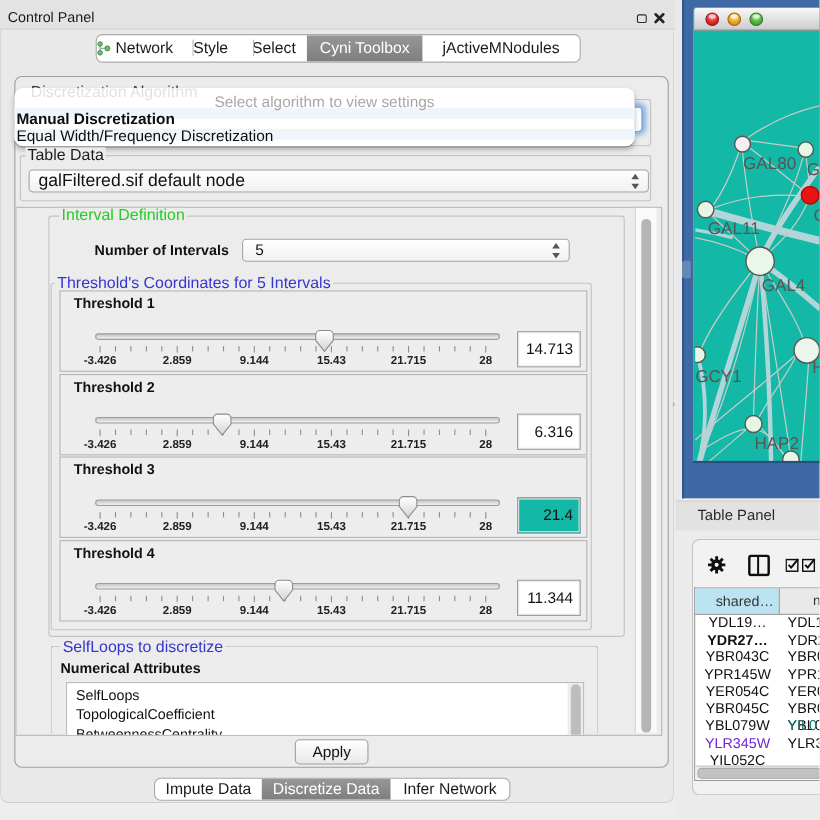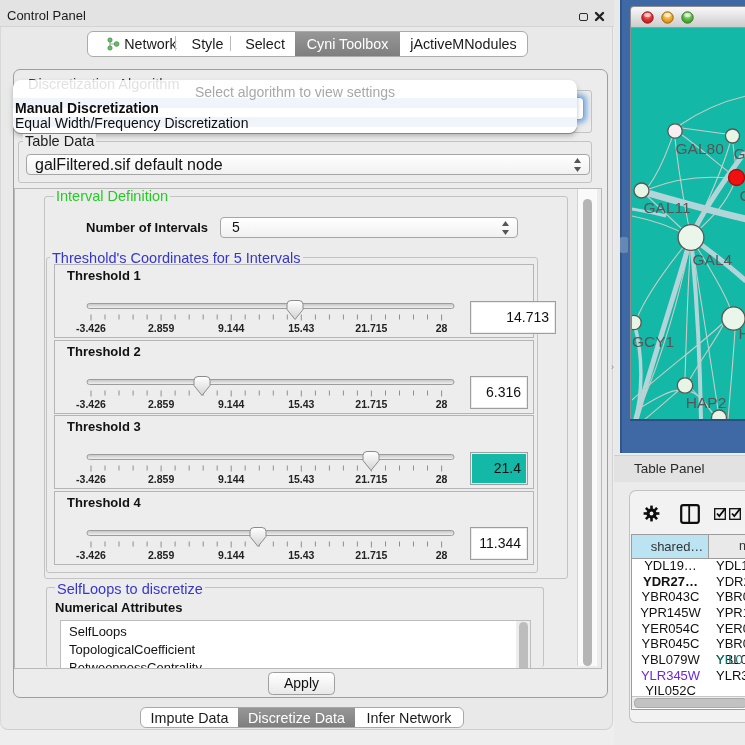--- a/index.html
+++ b/index.html
@@ -19,21 +19,21 @@
 
 <div class="abs" style="left:0;top:0;width:614px;height:26px;background:#e3e3e3;border-bottom:1px solid #d4d4d4;"></div>
 <div class="abs" style="left:7px;top:8px;font-size:13px;color:#1a1a1a;">Control Panel</div>
 <div class="abs" style="left:578.5px;top:12.5px;width:7.5px;height:6.5px;border:1.5px solid #2b2b2b;border-radius:2px;"></div>
 <svg class="abs" style="left:594px;top:11px;" width="11" height="11" viewBox="0 0 11 11">
   <path d="M2,2 L9,9 M9,2 L2,9" stroke="#222" stroke-width="2.4" stroke-linecap="round"></path>
 </svg>
 
 <div class="abs" style="left:87px;top:31px;width:439px;height:24px;background:#ffffff;
      border:1px solid #ababab;border-radius:6px;display:flex;font-size:14.3px;color:#1a1a1a;overflow:hidden;">
-  <div style="width:76px;display:flex;align-items:center;justify-content:center;padding-left:16px;">
+  <div style="width:76px;display:flex;align-items:center;">
     <svg width="13" height="14" viewBox="0 0 13 14" style="margin-right:4px;">
       <path d="M3,4 L3,10 M3,7 L9,7" stroke="#9aa" stroke-width="1.2" fill="none"></path>
       <circle cx="3" cy="3" r="2.1" fill="#6abf69" stroke="#3c8c3c" stroke-width="0.8"></circle>
       <circle cx="3" cy="11" r="2.1" fill="#6abf69" stroke="#3c8c3c" stroke-width="0.8"></circle>
       <circle cx="9.6" cy="7" r="2.3" fill="#6abf69" stroke="#3c8c3c" stroke-width="0.8"></circle>
     </svg>Network</div>
   <div style="width:55px;display:flex;align-items:center;justify-content:center;">Style</div>
   <div style="width:60px;display:flex;align-items:center;justify-content:center;">Select</div>
   <div style="width:105px;display:flex;align-items:center;justify-content:center;background:linear-gradient(#979797,#7e7e7e);color:#fff;">Cyni Toolbox</div>
   <div style="flex:1;display:flex;align-items:center;justify-content:center;">jActiveMNodules</div>
@@ -131,21 +131,21 @@
     <line x1="373.5" y1="50.5" x2="373.5" y2="55.5" stroke="#8f8f8f" stroke-width="1"></line>
     <line x1="387.6" y1="50.5" x2="387.6" y2="56.5" stroke="#8f8f8f" stroke-width="1"></line>
 <path d="M233.0,40.5 a4,4 0 0 1 4,-4 h8 a4,4 0 0 1 4,4 v5 l-8,10 l-8,-10 z" fill="url(#thm)" stroke="#8c8c8c" stroke-width="1"></path>
 </svg>
 <div class="abs bold" style="left:66.0px;top:322.2px;width:50px;text-align:center;font-size:10.5px;color:#222;">-3.426</div>
 <div class="abs bold" style="left:136.1px;top:322.2px;width:50px;text-align:center;font-size:10.5px;color:#222;">2.859</div>
 <div class="abs bold" style="left:206.2px;top:322.2px;width:50px;text-align:center;font-size:10.5px;color:#222;">9.144</div>
 <div class="abs bold" style="left:276.3px;top:322.2px;width:50px;text-align:center;font-size:10.5px;color:#222;">15.43</div>
 <div class="abs bold" style="left:346.4px;top:322.2px;width:50px;text-align:center;font-size:10.5px;color:#222;">21.715</div>
 <div class="abs bold" style="left:416.6px;top:322.2px;width:50px;text-align:center;font-size:10.5px;color:#222;">28</div>
-<div class="abs" style="left:470px;top:300.5px;width:56px;height:31px;background:#fff;border:1px solid #9e9e9e;box-shadow:inset 0 0 0 1px #ececec;font-size:14px;color:#111;text-align:right;line-height:31px;padding-left:28px;"><span style="padding-right:6px;">14.713</span></div>
+<div class="abs" style="left:470px;top:300.5px;width:56px;height:31px;background:#fff;border:1px solid #9e9e9e;box-shadow:inset 0 0 0 1px #ececec;font-size:14px;color:#111;text-align:right;line-height:31px;"><span style="padding-right:6px;">14.713</span></div>
 <div class="abs" style="left:54px;top:339.5px;width:478px;height:72px;border:1px solid #b5b5b5;background:#ededed;"></div>
 <div class="abs bold" style="left:67px;top:343.5px;font-size:13px;color:#111;">Threshold 2</div>
 <svg class="abs" style="left:54px;top:339.5px;" width="478" height="72" viewBox="0 0 478 72">
 <rect x="33" y="39.5" width="367" height="5" rx="2.5" fill="url(#trk)" stroke="#9c9c9c" stroke-width="1"></rect>
 <line x1="37.0" y1="50.5" x2="37.0" y2="56.5" stroke="#8f8f8f" stroke-width="1"></line>
     <line x1="51.0" y1="50.5" x2="51.0" y2="55.5" stroke="#8f8f8f" stroke-width="1"></line>
     <line x1="65.0" y1="50.5" x2="65.0" y2="55.5" stroke="#8f8f8f" stroke-width="1"></line>
     <line x1="79.1" y1="50.5" x2="79.1" y2="55.5" stroke="#8f8f8f" stroke-width="1"></line>
     <line x1="93.1" y1="50.5" x2="93.1" y2="55.5" stroke="#8f8f8f" stroke-width="1"></line>
     <line x1="107.1" y1="50.5" x2="107.1" y2="56.5" stroke="#8f8f8f" stroke-width="1"></line>

